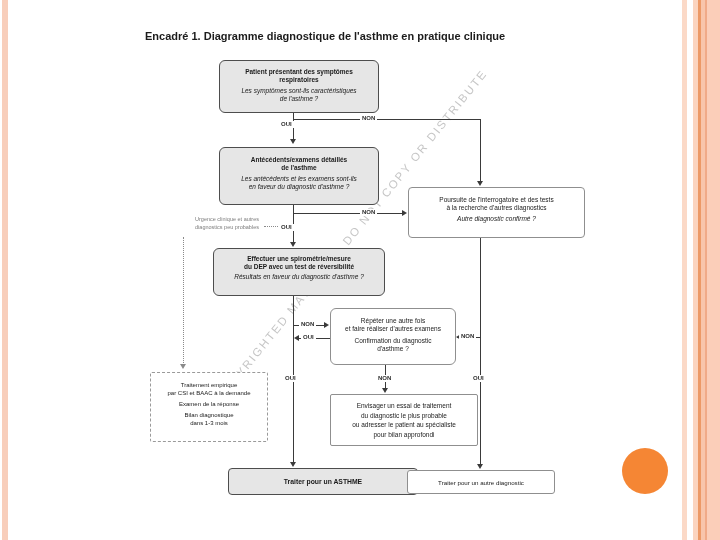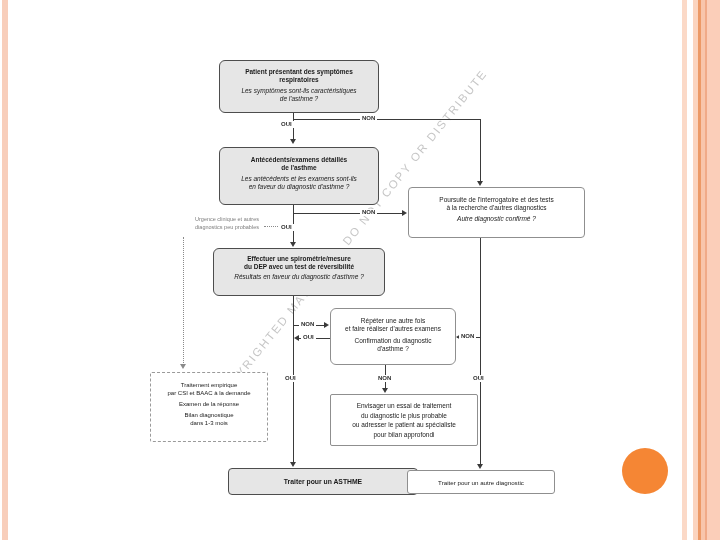--- a/index.html
+++ b/index.html
@@ -67,20 +67,21 @@
   <div class="stripe" style="left:2px;width:6px;background:#f8cebb;"></div>
   <div class="stripe" style="left:682px;width:5px;background:#fbd9c7;"></div>
   <div class="stripe" style="left:693px;width:5px;background:#fbd4bf;"></div>
   <div class="stripe" style="left:698px;width:3px;background:#ec9966;"></div>
   <div class="stripe" style="left:701px;width:4px;background:#f8c5ab;"></div>
   <div class="stripe" style="left:705px;width:2px;background:#f0aa88;"></div>
   <div class="stripe" style="left:707px;width:13px;background:#fbceb9;"></div>
 
   <div id="circle" style="background:#f58634;"></div>
 
+  <div id="title">Encadré 1. Diagramme diagnostique de l'asthme en pratique clinique</div>
 
   <div id="wm">COPYRIGHTED MATERIAL - DO NOT COPY OR DISTRIBUTE</div>
 
   <div class="box gray" id="box-patient">
     <div class="bl">Patient présentant des symptômes</div>
     <div class="bl">respiratoires</div>
     <div class="gap"></div>
     <div class="it">Les symptômes sont-ils caractéristiques</div>
     <div class="it">de l'asthme ?</div>
   </div>

